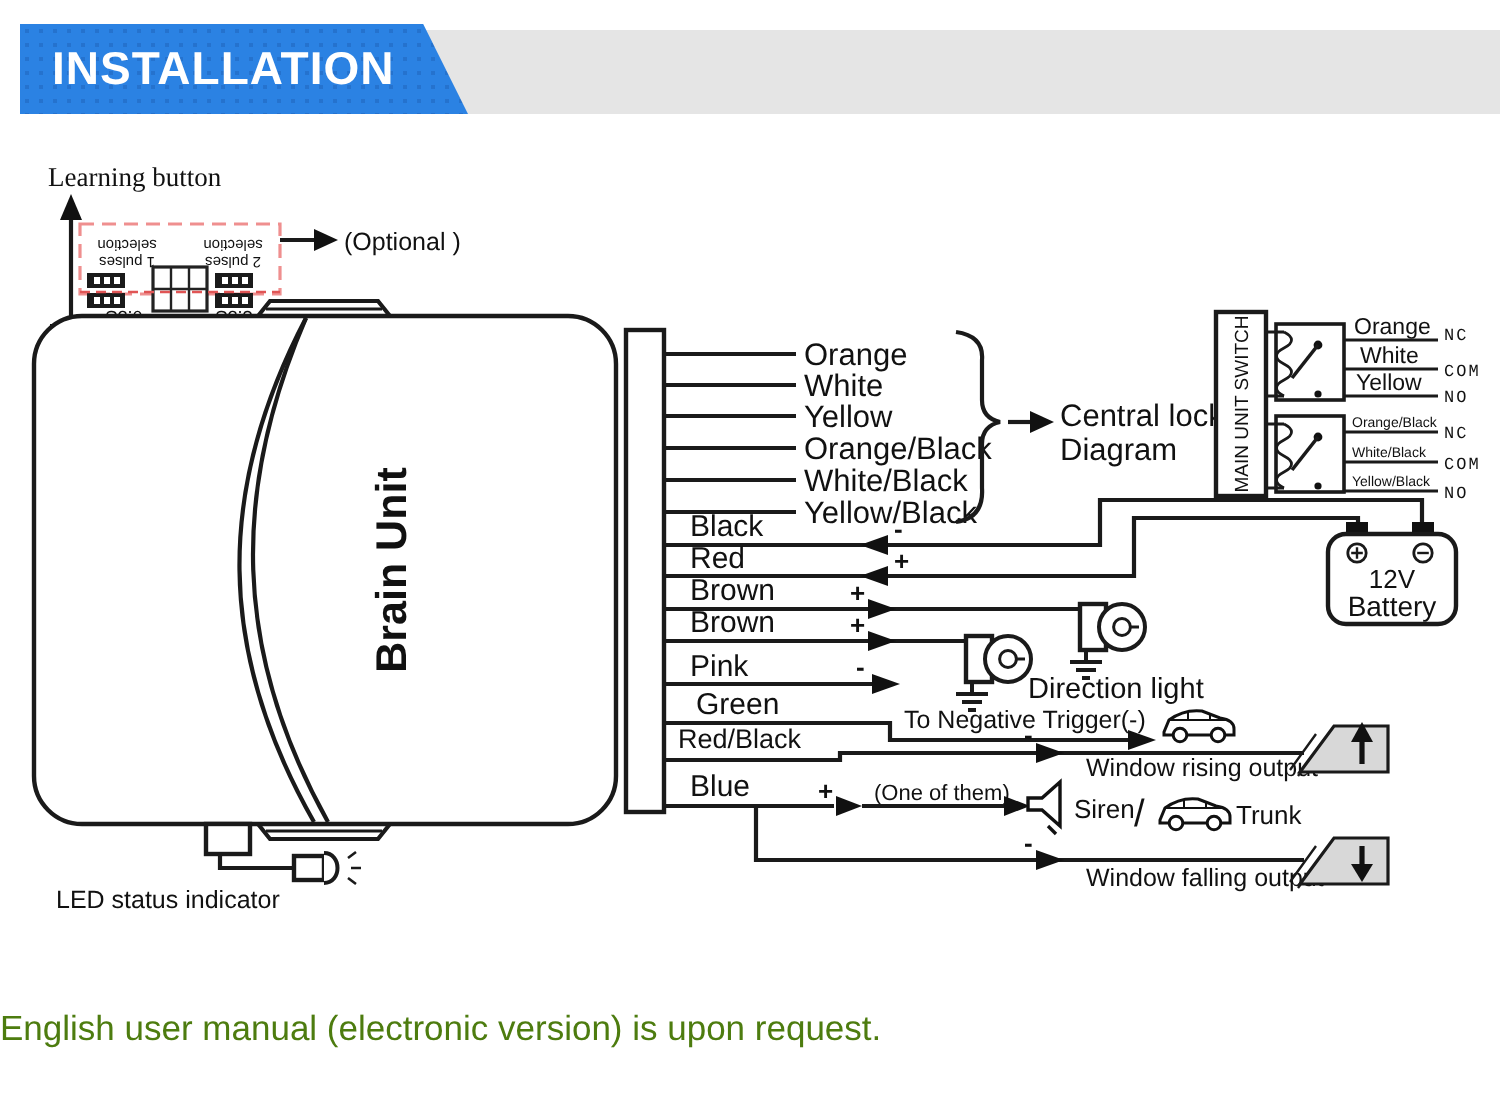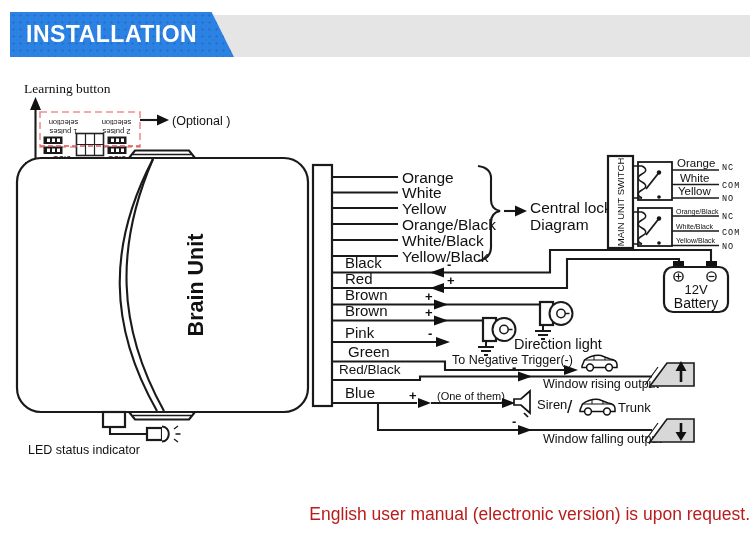--- a/index.html
+++ b/index.html
@@ -8,22 +8,22 @@
   
   #hdr-bar{position:absolute;left:10px;top:15px;width:740px;height:42px;background:#e5e5e5;}
   #hdr-banner{position:absolute;left:10px;top:12px;width:224px;height:45px;background:#2b82e3;
               clip-path:polygon(0 0,90% 0,100% 100%,0 100%);}
   #hdr-banner::before{content:"";position:absolute;inset:0;
       background-image:radial-gradient(rgba(10,40,110,0.18) 1.1px, transparent 1.2px);
       background-size:7px 7px;}
   #hdr-title{position:absolute;left:26px;top:12px;height:45px;line-height:45px;color:#fff;
              font-size:23px;font-weight:bold;letter-spacing:.5px;}
   
-  #footer-note{position:absolute;left:0;top:504px;width:750px;text-align:right;
-               color:#b91c1c;font-size:17.5px;}
+  #footer-note{position:absolute;left:0;top:504px;width:750px;text-align:left;
+               color:#4d7c0f;font-size:17.5px;}
   
   text{font-family:"Liberation Sans",sans-serif;fill:#111;}
   .serif{font-family:"Liberation Serif",serif;}
   .mono{font-family:"Liberation Mono",monospace;letter-spacing:1px;}
   .w{stroke:#1a1a1a;stroke-width:2.1;fill:none;}
   .w-thin{stroke:#1a1a1a;stroke-width:1.6;fill:none;}
   .box{fill:#fff;stroke:#1a1a1a;stroke-width:2.2;}
   .ah{fill:#111;stroke:none;}
 </style>
 </head>

